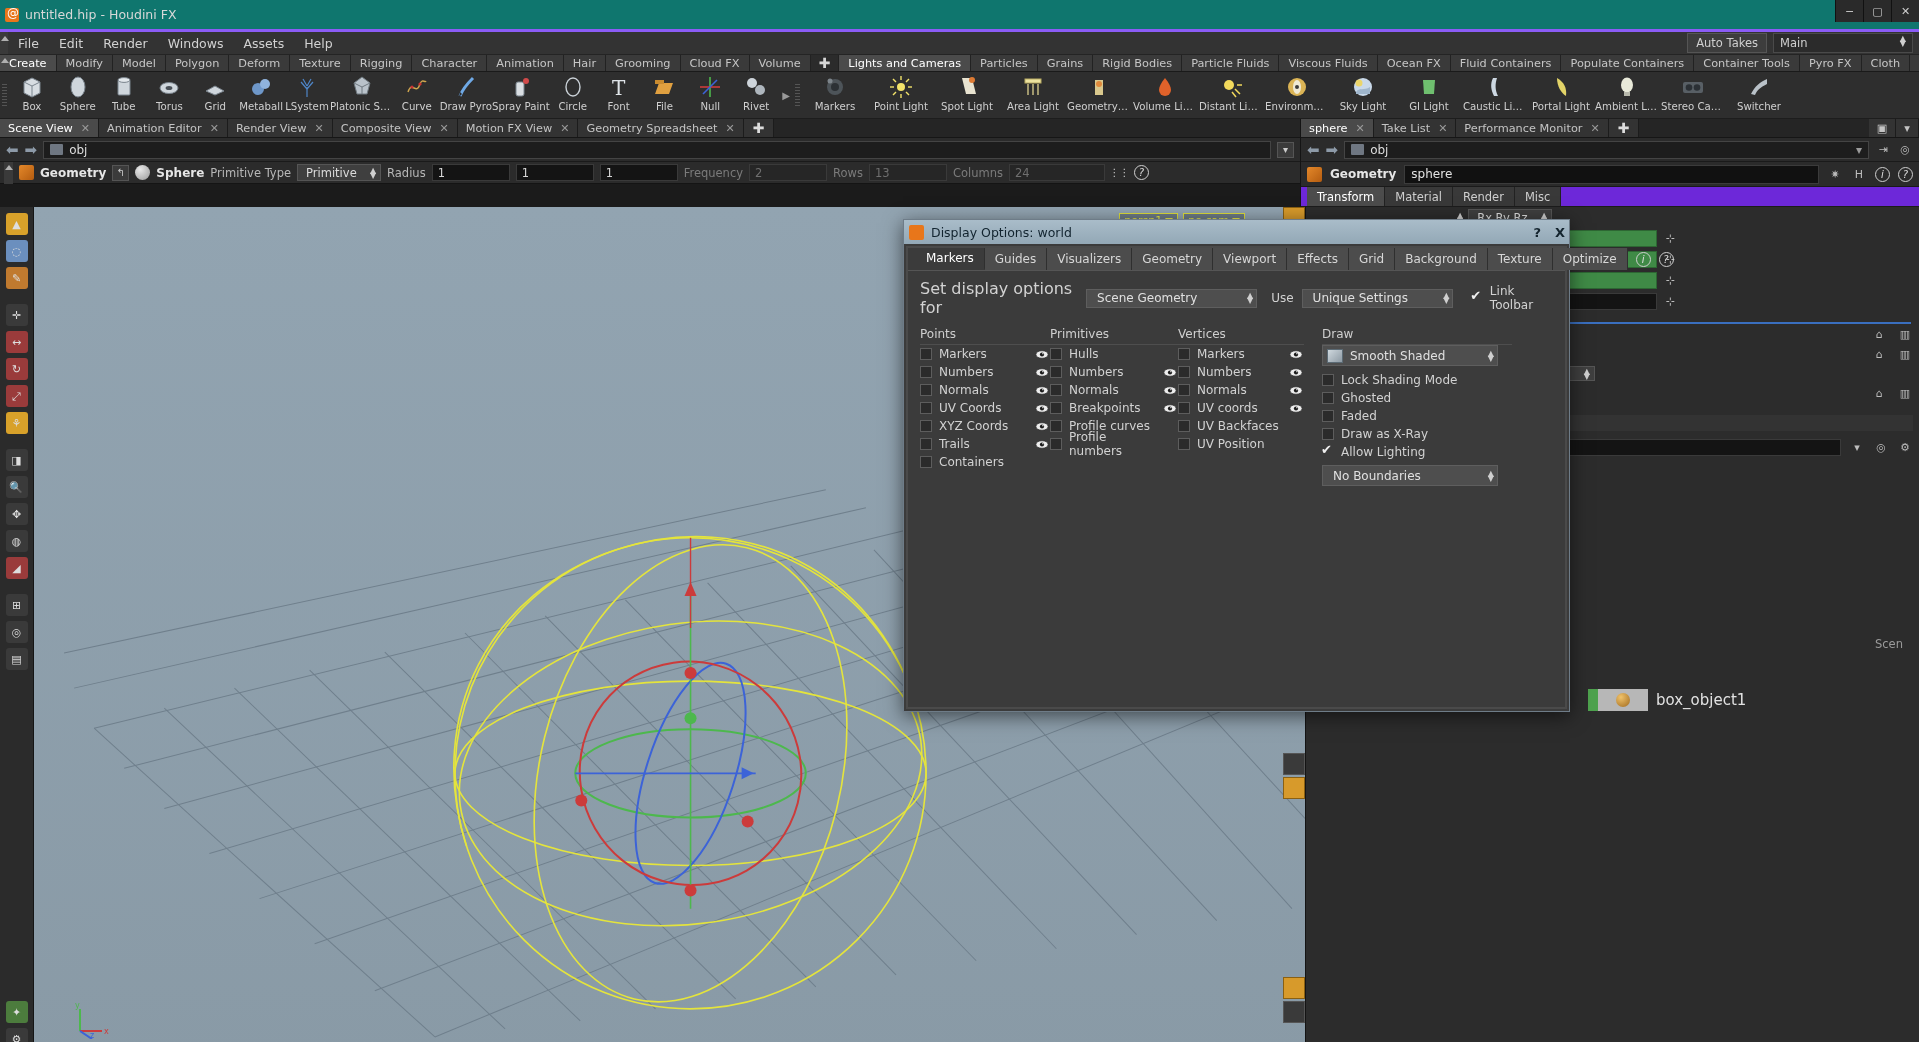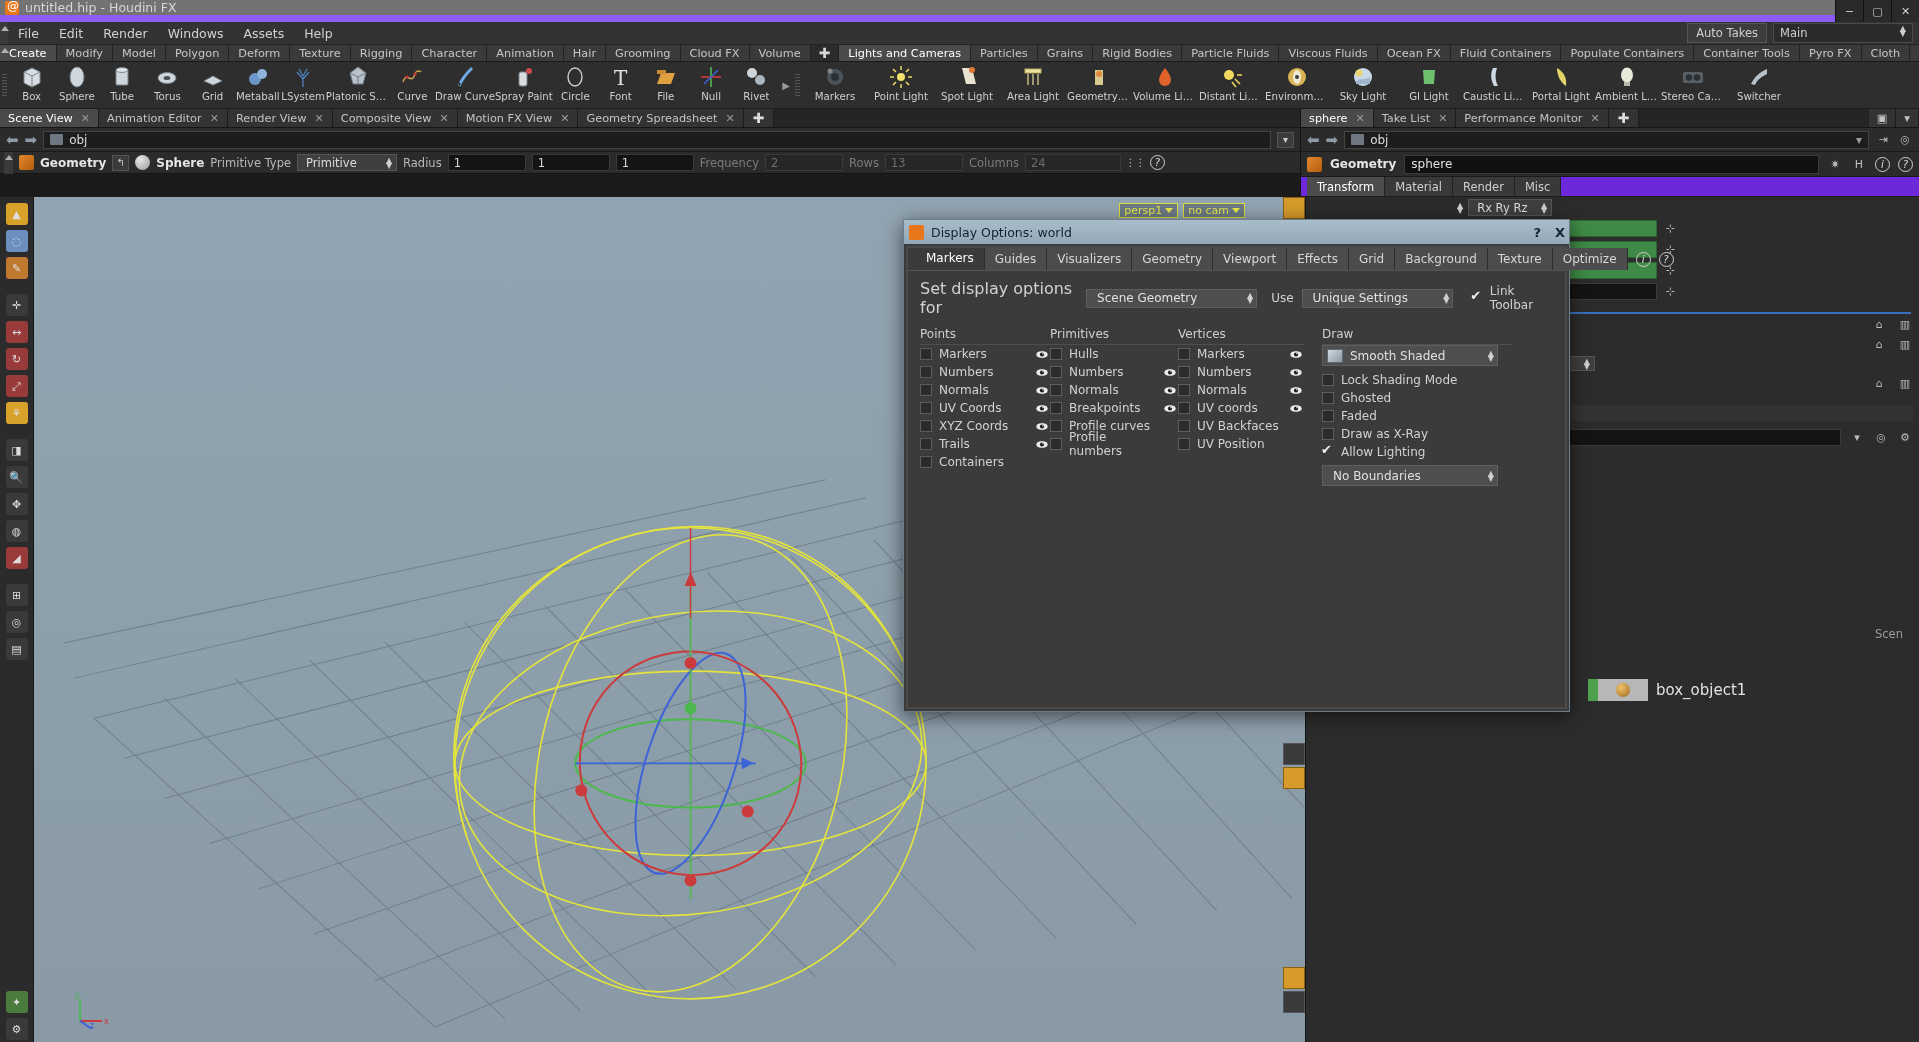--- a/index.html
+++ b/index.html
@@ -3,22 +3,22 @@
 <meta charset="utf-8">
 <style>
   * { box-sizing: border-box; margin:0; padding:0; }
   html,body{ background:#1b1b1b; }
   body{
     width:1919px; height:1042px; overflow:hidden;
     font-family:"DejaVu Sans","Liberation Sans",sans-serif;
     font-size:12px; color:#c8c8c8; position:relative;
   }
   
-  .titlebar{ height:22px; background:#737373; display:flex; align-items:center;
-             border-bottom:7px solid #8b5cf6; position:relative; }
+  .titlebar{ height:32px; background:#0f766e; display:flex; align-items:center;
+             border-bottom:3px solid #8b5cf6; position:relative; }
   .hicon{ width:14px;height:14px;margin:0 6px 0 5px;border-radius:2px;
           background:#e8761a; position:relative; }
   .hicon:after{content:"@";position:absolute;left:2px;top:-2px;font-size:12px;color:#fff;}
   .titletext{ font-size:12.5px; color:#d8d8d8; }
   .wbtns{ position:absolute; right:0; top:0; height:22px; display:flex; }
   .wbtn{ width:28px;height:22px; display:flex;align-items:center;justify-content:center;
          font-size:11px;color:#cfcfcf;background:#2a2a2a;border-left:1px solid #111;}
   .wbtn.close{ background:#2a2a2a; }
   
   .menubar{ height:23px; background:#333333; display:flex; align-items:center;
@@ -333,21 +333,21 @@
               <circle cx="8" cy="13" r="1.6" fill="#c33"></circle>
               <circle cx="16" cy="10" r="1.6" fill="#c33"></circle>
             </svg></div>
           <div class="lb">Curve</div>
         </div>
         <div class="sitem">
           <div class="ic"><svg viewBox="0 0 26 26">
               <path d="M7,22 C10,14 16,8 20,4" stroke="#6fa9e6" stroke-width="3" fill="none"></path>
               <path d="M6,23 L9,20 L7,18 Z" fill="#2a2a2a"></path>
             </svg></div>
-          <div class="lb">Draw Curve</div>
+          <div class="lb">Draw Pyro</div>
         </div>
         <div class="sitem">
           <div class="ic"><svg viewBox="0 0 26 26">
               <rect x="8" y="8" width="8" height="14" rx="2" fill="#d9dee2" stroke="#79838c"></rect>
               <circle cx="18" cy="7" r="3" fill="#d04a4a"></circle>
             </svg></div>
           <div class="lb">Spray Paint</div>
         </div>
         <div class="sitem">
           <div class="ic"><svg viewBox="0 0 26 26">
@@ -553,21 +553,21 @@
       <span class="smallbtn">▾</span>
     </div>
     <div class="paramstrip">
       <div class="grab"></div>
       <div class="geo-ic"></div>
       <span class="bold">Geometry</span>
       <span class="smallbtn">↰</span>
       <div class="sphere-ic"></div>
       <span class="bold">Sphere</span>
       <span class="lbl">Primitive Type</span>
-      <div class="combo" style="width:100px">
+      <div class="combo" style="width:84px">
         <span>Primitive</span>
         <span class="spin">
             <span>▲</span>
             <span>▼</span>
           </span>
       </div>
       <span class="lbl">Radius</span>
       <div class="numfield" style="width:78px">1</div>
       <div class="numfield" style="width:78px">1</div>
       <div class="numfield" style="width:78px">1</div>

